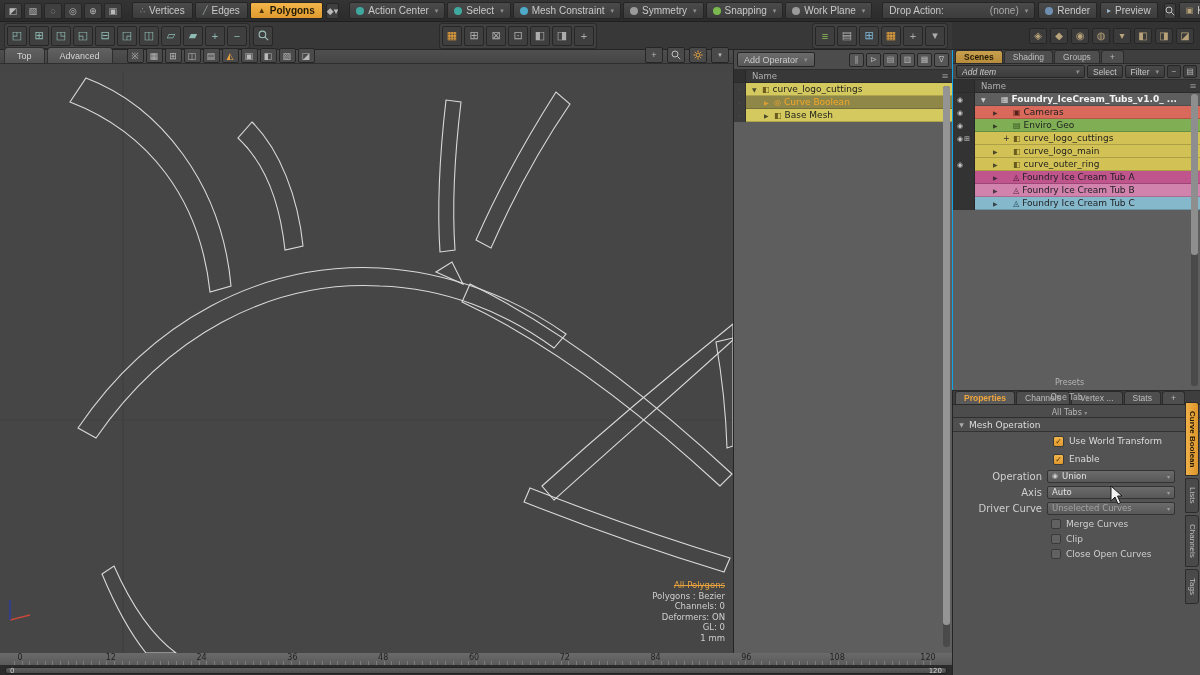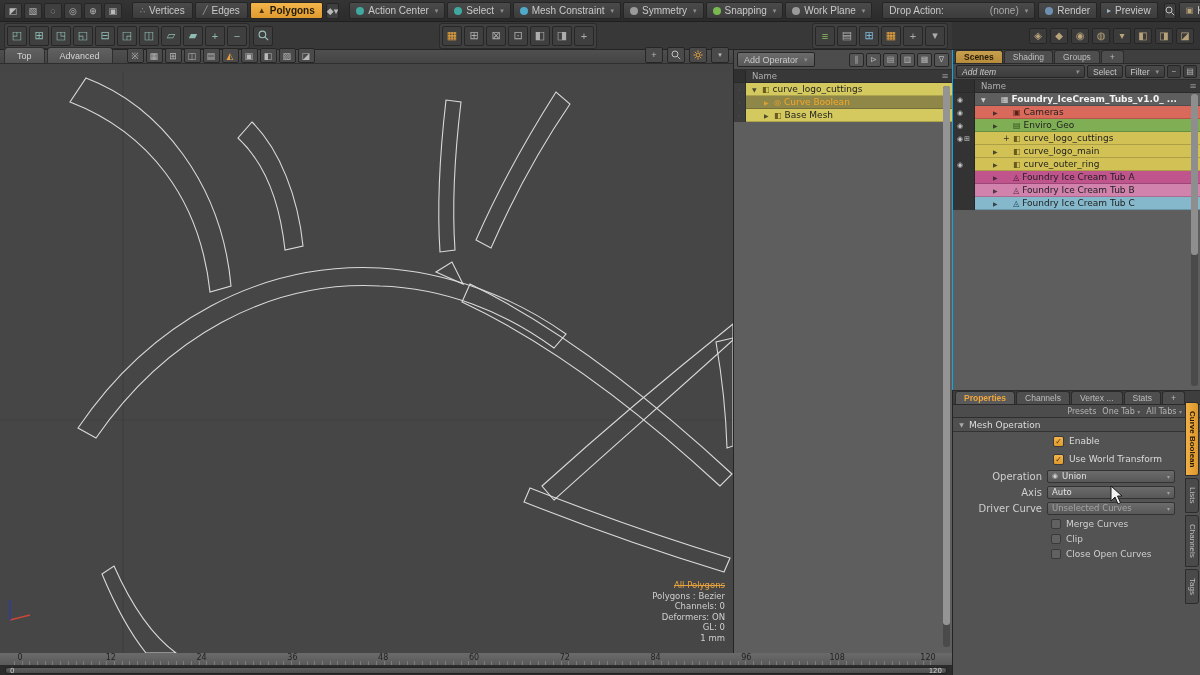--- a/index.html
+++ b/index.html
@@ -73,21 +73,21 @@
   .linkic { font-size:7px; color:#c4c4c4; visibility:hidden; }
   .linkic.visible { visibility:visible; }
   .il-scroll { position:absolute; right:2px; top:44px; bottom:4px; width:7px; background:#4a4a4a; border-radius:3px; }
   .il-scroll .thumb { position:absolute; left:0; top:0; width:7px; height:55%; background:#8e8e8e; border-radius:3px; }
   .prefix { font-size:8px; color:#2e2e2e; width:7px; flex:0 0 auto; }
 
   
   #props { position:absolute; left:952px; top:390px; width:248px; height:285px; background:#535353; border-left:1px solid #242424; border-top:1px solid #2a2a2a; }
   #props .tabs { background:#3e3e3e; }
   #props .tab.activep { background:#5a5a5a; color:#f0a63c; font-weight:bold; }
-  .presets-row { height:13px; display:flex; align-items:center; justify-content:flex-end; gap:6px; font-size:8px; color:#b5b5b5; padding:0 18px 0 4px; background:#4c4c4c; border-bottom:1px solid #2e2e2e; }
+  .presets-row { height:13px; display:flex; align-items:center; justify-content:flex-end; gap:6px; font-size:8px; color:#b5b5b5; padding:0 18px 0 4px; background:#4c4c4c; border-bottom:1px solid #2e2e2e;flex-direction:column; }
   .presets-row .dd { font-size:6px; color:#8f8f8f; }
   .section-hdr { height:14px; display:flex; align-items:center; gap:4px; padding:0 5px; background:#4f4f4f; border-bottom:1px solid #333; color:#dedede; font-size:9px;text-align:center; }
   .section-hdr .arrow { color:#aaa; }
   .prow { display:flex; align-items:center; height:16px; padding-right:20px; }
   .prow .plabel { width:94px; text-align:right; font-size:10px; color:#cfcfcf; padding-right:5px; }
   .cb { width:11px; height:11px; background:#6b6b6b; border:1px solid #3a3a3a; border-radius:2px; display:inline-flex; align-items:center; justify-content:center; flex:0 0 auto; }
   .cb.checked { background:linear-gradient(#f3b54a,#e0992c); }
   .cb.checked::after { content:"✓"; font-size:8px; color:#4a3205; font-weight:bold; }
   .toggle-row { display:flex; align-items:center; gap:5px; height:18px; padding-left:100px; font-size:9px; color:#dcdcdc; }
   .opt-row { display:flex; align-items:center; gap:5px; height:15px; padding-left:98px; font-size:9px; color:#cfcfcf; }
@@ -784,26 +784,26 @@
       <span><span>All Tabs</span> <span class="dd">▾</span></span>
     </div>
     <div class="section-hdr">
       <span class="arrow">▼</span>
       <span>Mesh Operation</span>
     </div>
     <div>
 
         <div class="toggle-row">
           <span class="cb checked"></span>
-          <span>Enable</span>
+          <span>Use World Transform</span>
         </div>
 
         <div class="toggle-row">
           <span class="cb checked"></span>
-          <span>Use World Transform</span>
+          <span>Enable</span>
         </div>
       </div>
     <div>
 
         <div class="prow">
           <span class="plabel">Operation</span>
           <span class="dropdown">
             <span class="radio visible">◉</span>
             <span class="val">Union</span>
             <span class="dd">▾</span>

